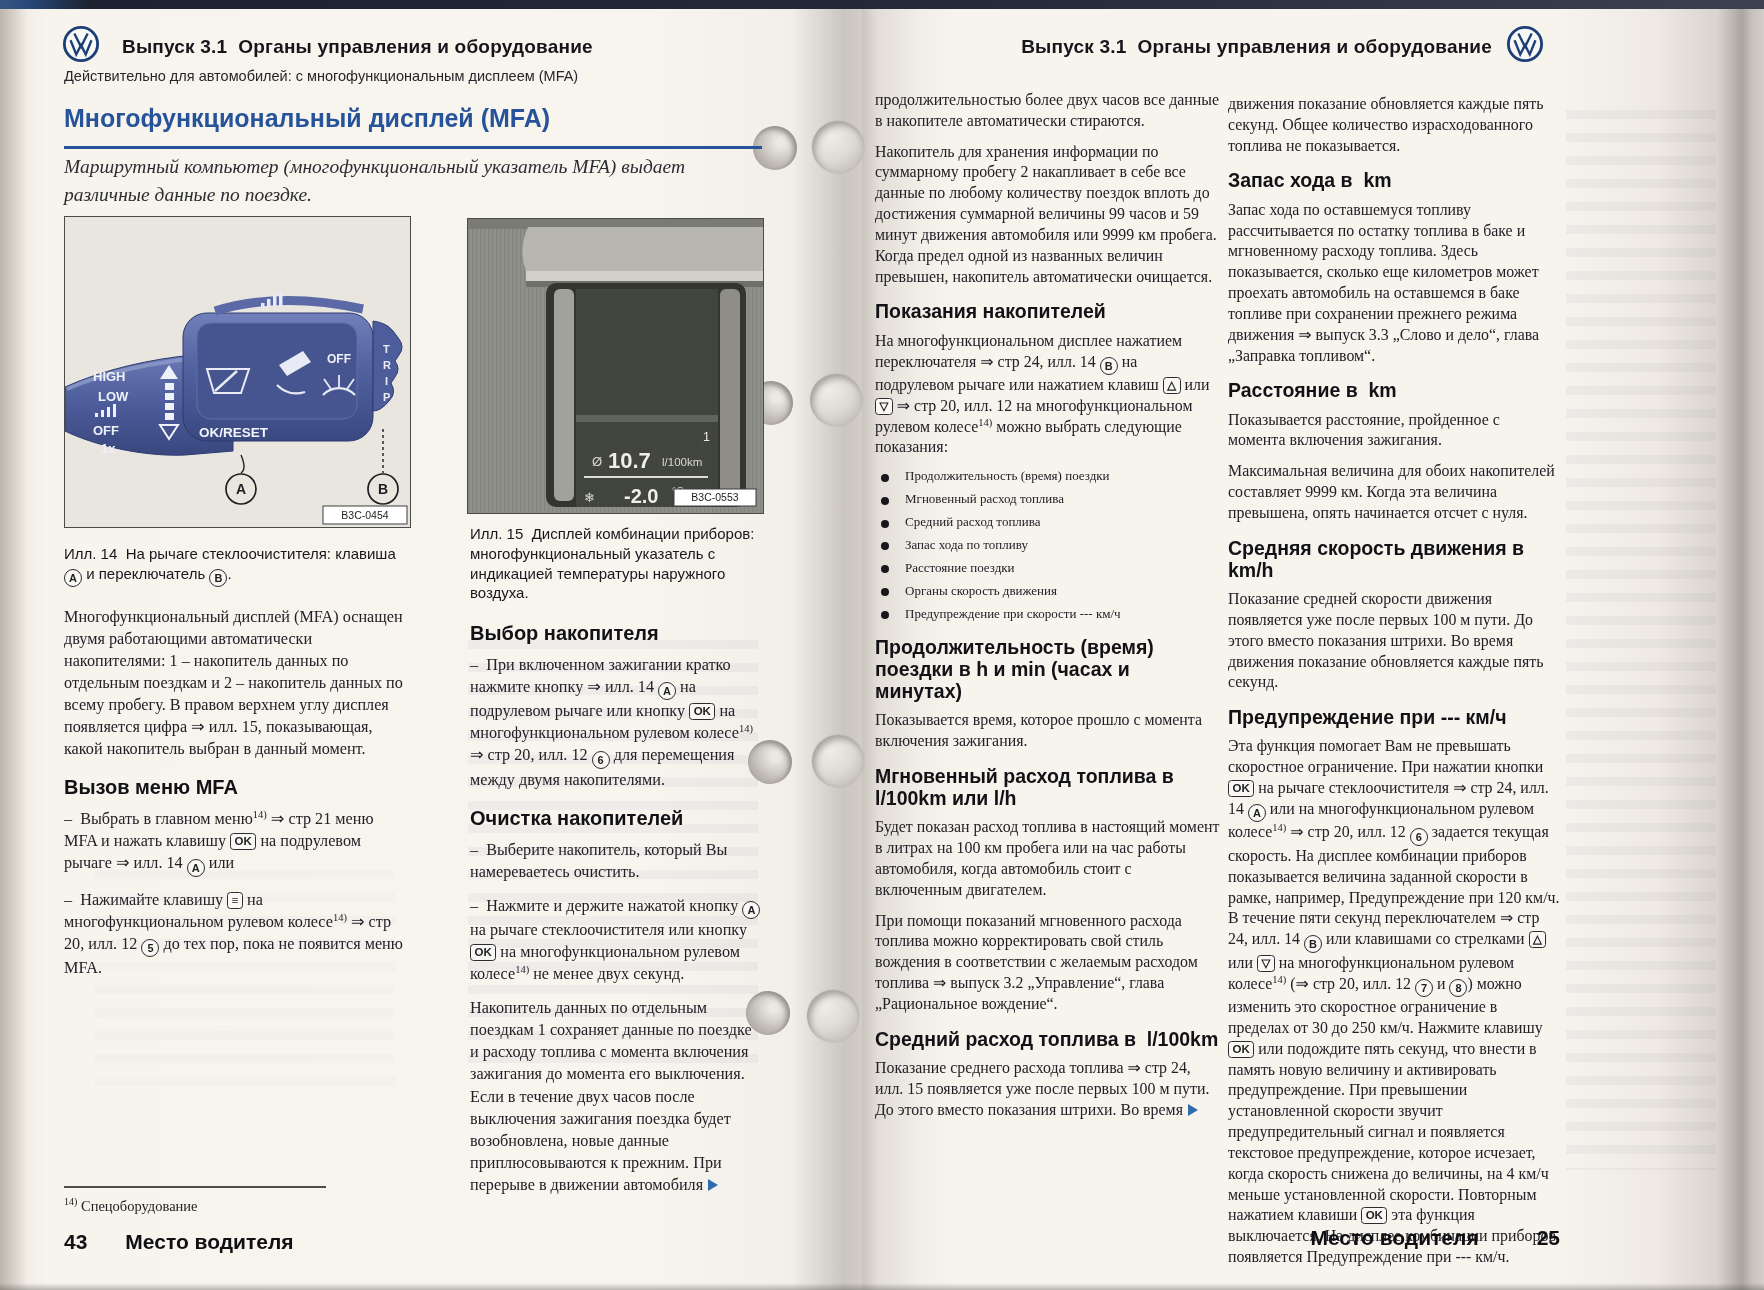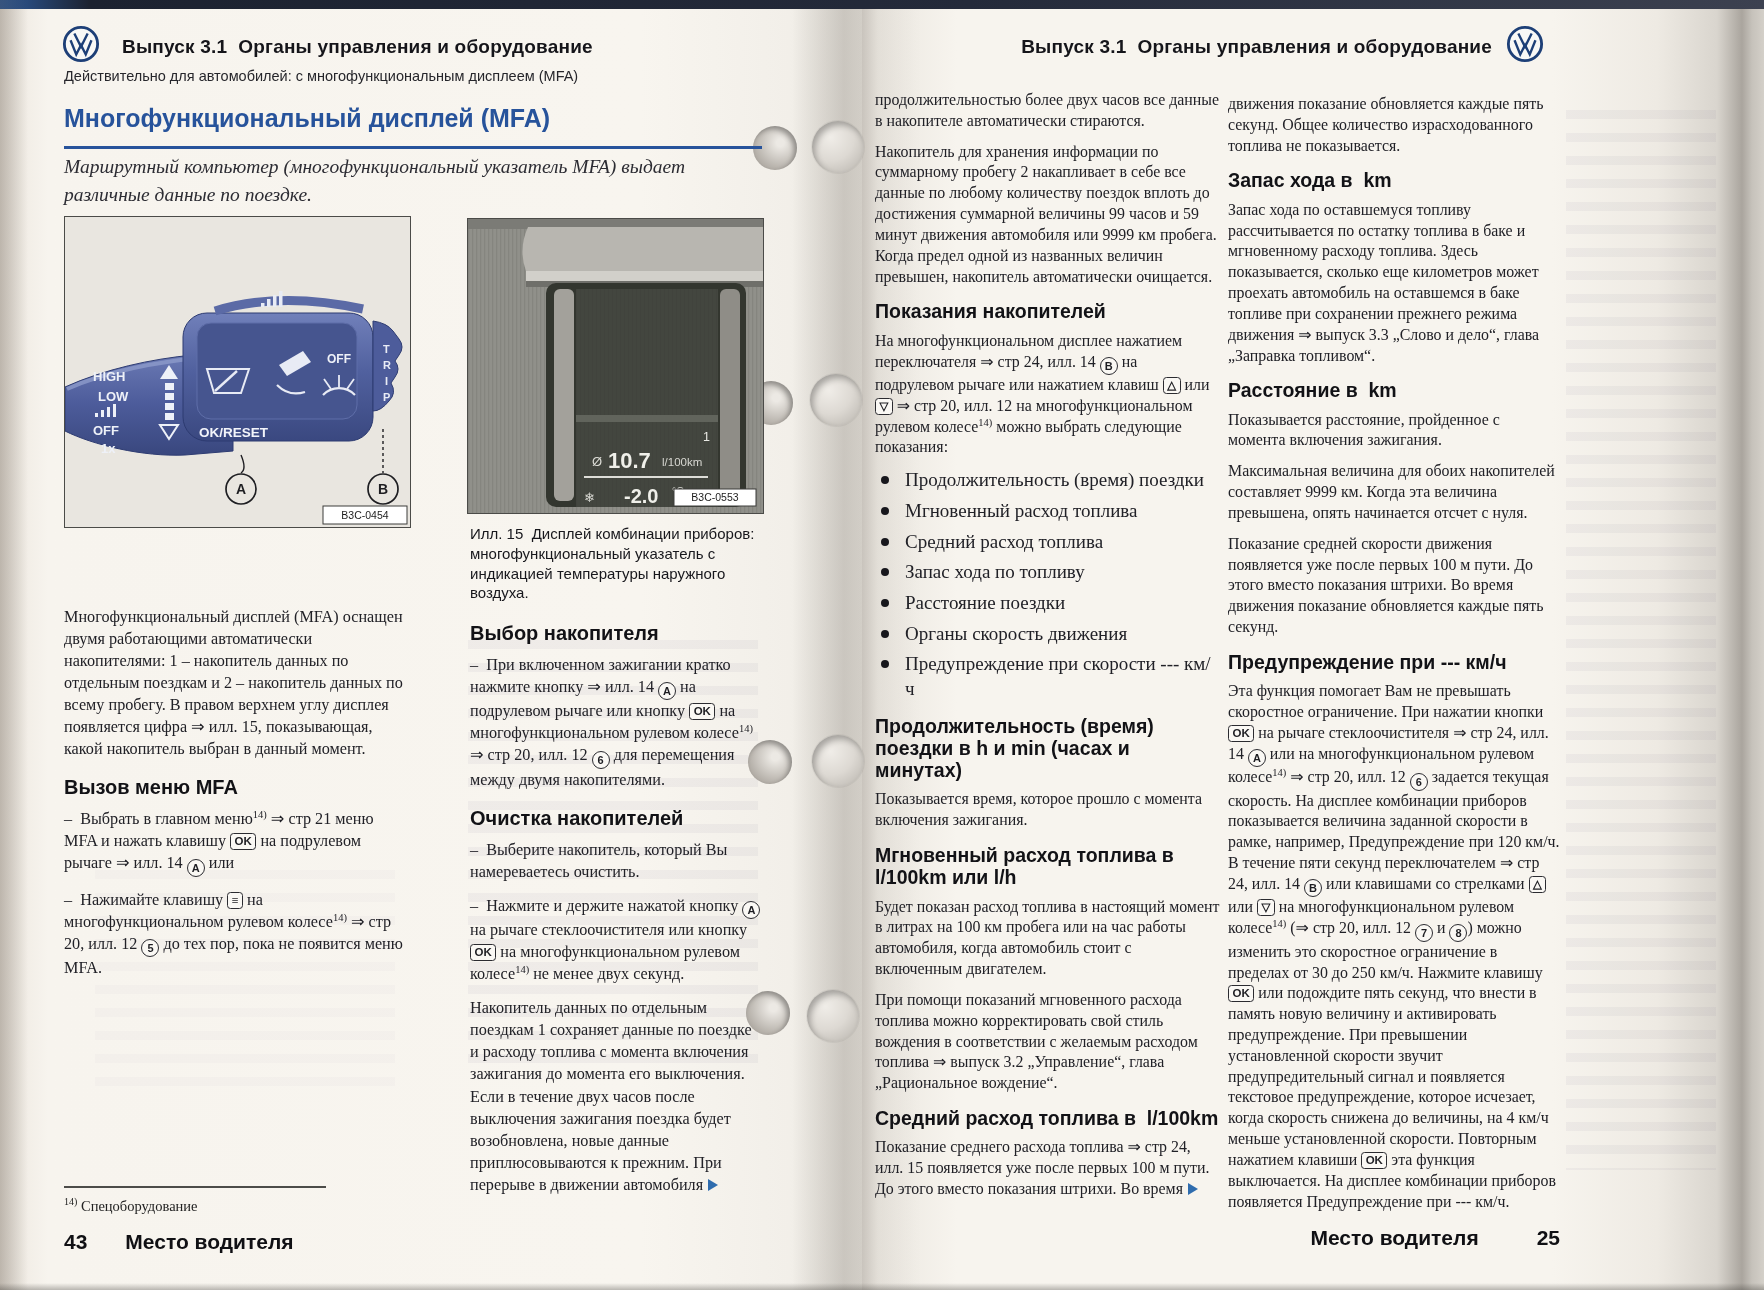--- a/index.html
+++ b/index.html
@@ -56,21 +56,21 @@
   .rich .para{font:16.2px/1.36 "Liberation Serif",serif;color:#212127;margin:0 0 12px;white-space:pre-wrap;}
   .rich .h2{font:700 20px/1.14 "Liberation Sans",sans-serif;color:#121216;margin:16px 0 9px;white-space:pre-wrap;}
   .rich > :first-child{margin-top:0;}
   .tight .para{font-size:15.9px;line-height:1.31;margin-bottom:10px;}
   .tight .h2{font-size:19.5px;margin:13px 0 8px;}
   .caption{font:15px/1.32 "Liberation Sans",sans-serif;color:#17171c;white-space:pre-wrap;margin:0 0 10px;}
   .rich b{font-weight:400;}
   .rich sup{font-size:10.5px;line-height:0;}
   ul.bullets{list-style:none;margin:2px 0 10px;padding:0;
     font:16.2px/1.3 "Liberation Serif",serif;color:#212127;}
-  .tight ul.bullets{font-size:19px;}
+  .tight ul.bullets{font-size:13px;}
   ul.bullets li{position:relative;margin:0 0 6px 30px;}
   ul.bullets li::before{content:"";position:absolute;left:-24px;top:.42em;width:8px;height:8px;
     border-radius:50%;background:#17171c;}
   .key{display:inline-block;border:1.3px solid #2b2b30;border-radius:3.5px;padding:0 3.5px;
     font:700 11.5px/15px "Liberation Sans",sans-serif;color:#1d1d22;background:#faf8f4;vertical-align:1px;}
   .circ{display:inline-flex;align-items:center;justify-content:center;width:18px;height:18px;
     border:1.3px solid #2b2b30;border-radius:50%;font:700 11px "Liberation Sans",sans-serif;
     color:#1d1d22;background:#faf8f4;vertical-align:-3.5px;box-sizing:border-box;}
   .tri{display:inline-block;width:0;height:0;border-left:10px solid #2f6cae;
     border-top:6.5px solid transparent;border-bottom:6.5px solid transparent;
@@ -226,20 +226,23 @@
       <text class="figtext" x="194" y="247" font-size="11.5" fill="#d8d8d2">l/100km</text>
       <rect x="116" y="257" width="124" height="2" fill="#ddddd8"></rect>
       <text class="figtext" x="116" y="283" font-size="13" fill="#d8d8d2">❄</text>
       <text class="figtext" x="156" y="284" font-size="20" font-weight="bold" fill="#f0f0ea">-2.0</text>
       <text class="figtext" x="204" y="276" font-size="10.5" fill="#d8d8d2">°C</text>
       <rect x="206" y="270" width="82" height="17" fill="#ffffff" stroke="#3c3c3a"></rect>
       <text class="figtext" x="247" y="282" font-size="10.5" fill="#1c1c1c" text-anchor="middle">B3C-0553</text>
     </svg>
   </div>
 
+  <div class="rich" id="cap14">
+      <div class="caption"><b>Илл. 14</b><span>  На рычаге стеклоочистителя: клавиша </span><span class="circ">A</span><span> и переключатель </span><span class="circ">B</span><span>.</span></div>
+    </div>
   <div class="rich" id="cap15">
       <div class="caption"><b>Илл. 15</b><span>  Дисплей комбинации приборов: многофункциональный указатель с индикацией температуры наружного воздуха.</span></div>
     </div>
   <div class="rich" id="col1">
       <div class="para"><span>Многофункциональный дисплей (MFA) оснащен двумя работающими автоматически накопителями: </span><b>1 – накопитель данных по отдельным поездкам и 2 – накопитель данных по всему пробегу</b><span>. В правом верхнем углу дисплея появляется цифра ⇒ илл. 15, показывающая, какой накопитель выбран в данный момент.</span></div>
       <div class="h2">Вызов меню MFA</div>
       <div class="para"><span>–  Выбрать в главном меню</span><sup>14)</sup><span> ⇒ стр 21 меню </span><b>MFA</b><span> и нажать клавишу </span><span class="key">OK</span><span> на подрулевом рычаге ⇒ илл. 14 </span><span class="circ">A</span><span> </span><b>или</b></div>
       <div class="para"><span>–  Нажимайте клавишу </span><span class="key">≡</span><span> на многофункциональном рулевом колесе</span><sup>14)</sup><span> ⇒ стр 20, илл. 12 </span><span class="circ">5</span><span> до тех пор, пока не появится меню </span><b>MFA</b><span>.</span></div>
     </div>
   <div class="rich" id="col2">
@@ -272,20 +275,21 @@
       <div class="h2">Средний расход топлива в  l/100km</div>
       <div class="para"><span>Показание среднего расхода топлива ⇒ стр 24, илл. 15 появляется уже после первых 100 м пути. До этого вместо показания штрихи. Во время</span><span class="tri"></span></div>
     </div>
   <div class="rich tight" id="col4">
       <div class="para"><span>движения показание обновляется каждые пять секунд. Общее количество израсходованного топлива не показывается.</span></div>
       <div class="h2">Запас хода в  km</div>
       <div class="para"><span>Запас хода по оставшемуся топливу рассчитывается по остатку топлива в баке и мгновенному расходу топлива. Здесь показывается, сколько еще километров может проехать автомобиль на оставшемся в баке топливе при сохранении прежнего режима движения ⇒ выпуск 3.3 „Слово и дело“, глава „Заправка топливом“.</span></div>
       <div class="h2">Расстояние в  km</div>
       <div class="para"><span>Показывается расстояние, пройденное с момента включения зажигания.</span></div>
       <div class="para"><span>Максимальная величина для обоих накопителей составляет 9999 км. Когда эта величина превышена, опять начинается отсчет с нуля.</span></div>
+      <div class="h2">Средняя скорость движения в km/h</div>
       <div class="para"><span>Показание средней скорости движения появляется уже после первых 100 м пути. До этого вместо показания штрихи. Во время движения показание обновляется каждые пять секунд.</span></div>
       <div class="h2">Предупреждение при --- км/ч</div>
       <div class="para"><span>Эта функция помогает Вам не превышать скоростное ограничение. При нажатии кнопки </span><span class="key">OK</span><span> на рычаге стеклоочистителя ⇒ стр 24, илл. 14 </span><span class="circ">A</span><span> или на многофункциональном рулевом колесе</span><sup>14)</sup><span> ⇒ стр 20, илл. 12 </span><span class="circ">6</span><span> задается текущая скорость. На дисплее комбинации приборов показывается величина заданной скорости в рамке, например, </span><b>Предупреждение при 120 км/ч</b><span>. В течение пяти секунд переключателем ⇒ стр 24, илл. 14 </span><span class="circ">B</span><span> или клавишами со стрелками </span><span class="key">△</span><span> или </span><span class="key">▽</span><span> на многофункциональном рулевом колесе</span><sup>14)</sup><span> (⇒ стр 20, илл. 12 </span><span class="circ">7</span><span> и </span><span class="circ">8</span><span>) можно изменить это скоростное ограничение в пределах от 30 до 250 км/ч. Нажмите клавишу </span><span class="key">OK</span><span> или подождите пять секунд, что внести в память новую величину и активировать предупреждение. При превышении установленной скорости звучит предупредительный сигнал и появляется текстовое предупреждение, которое исчезает, когда скорость снижена до величины, на 4 км/ч меньше установленной скорости. Повторным нажатием клавиши </span><span class="key">OK</span><span> эта функция выключается. На дисплее комбинации приборов появляется </span><b>Предупреждение при --- км/ч</b><span>.</span></div>
     </div>
 
   <div class="footnote-rule"></div>
   <div class="footnote">
     <sup>14)</sup>
     <span> </span>
     <span>Спецоборудование</span>

